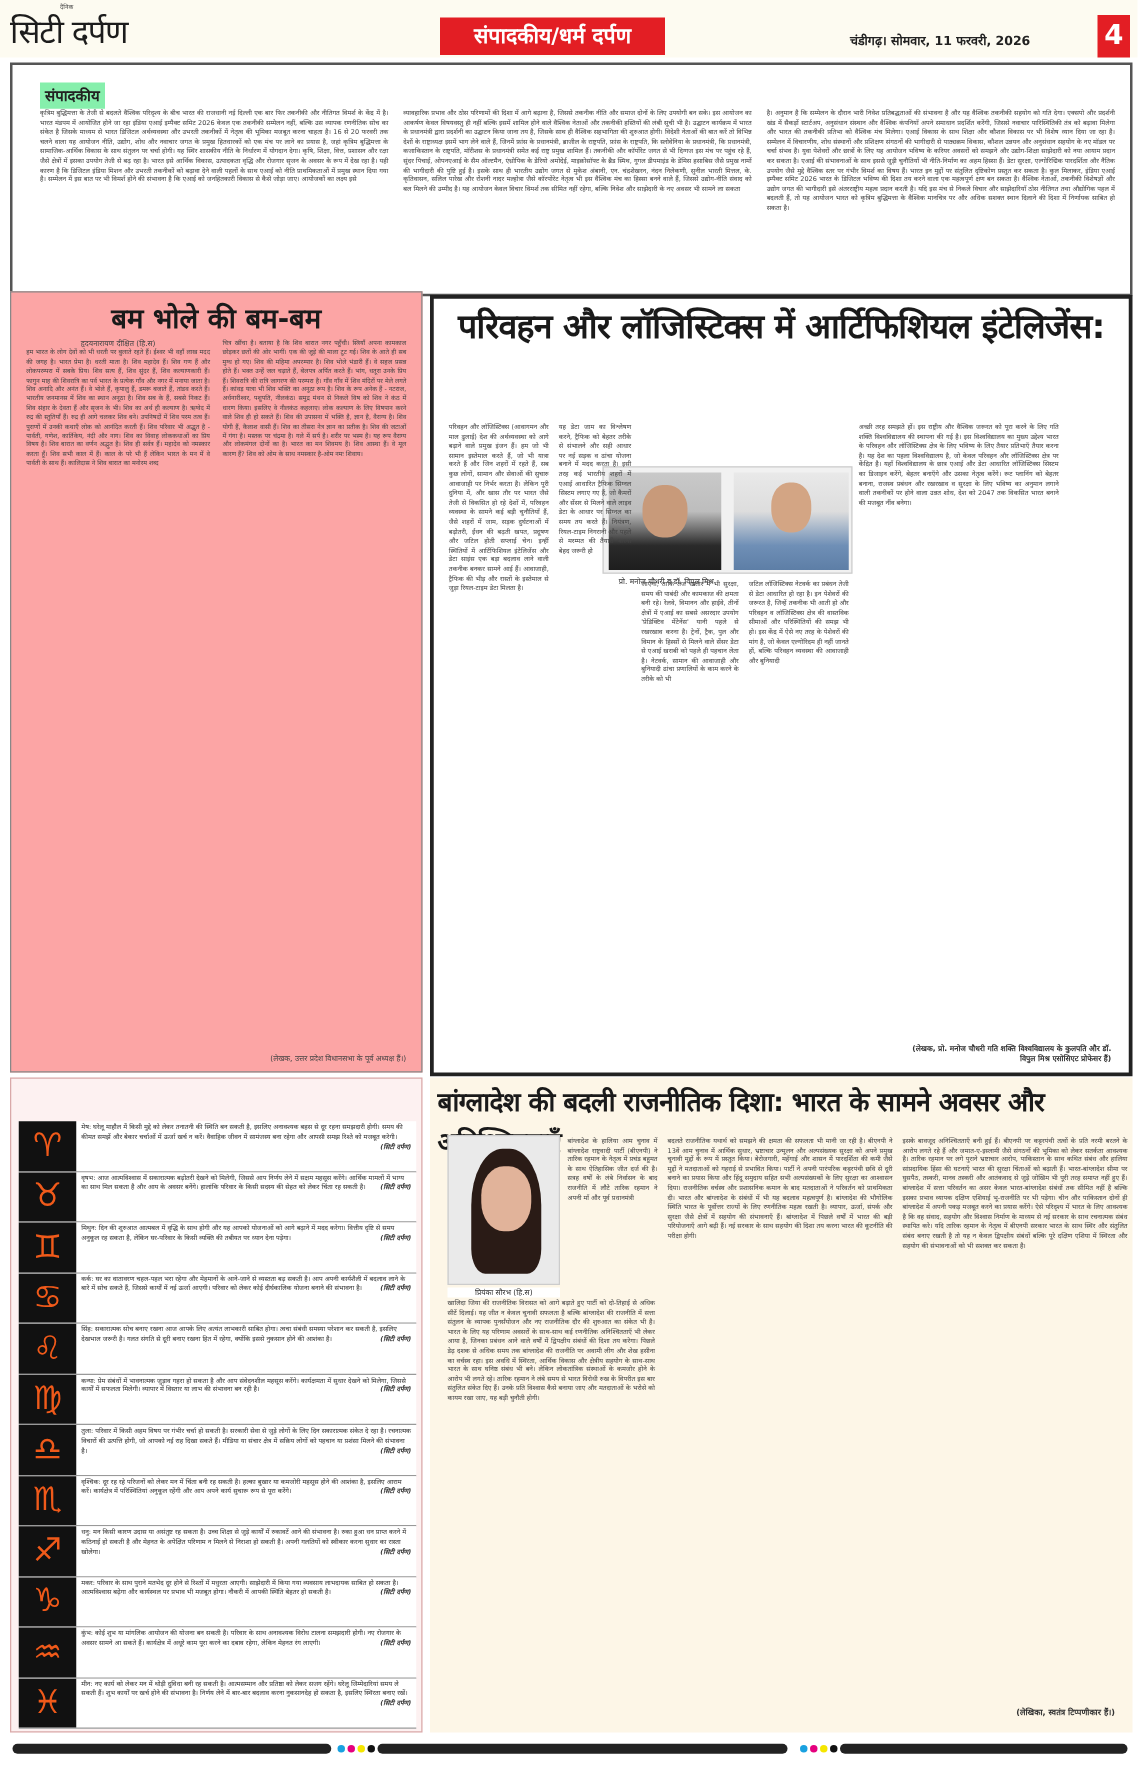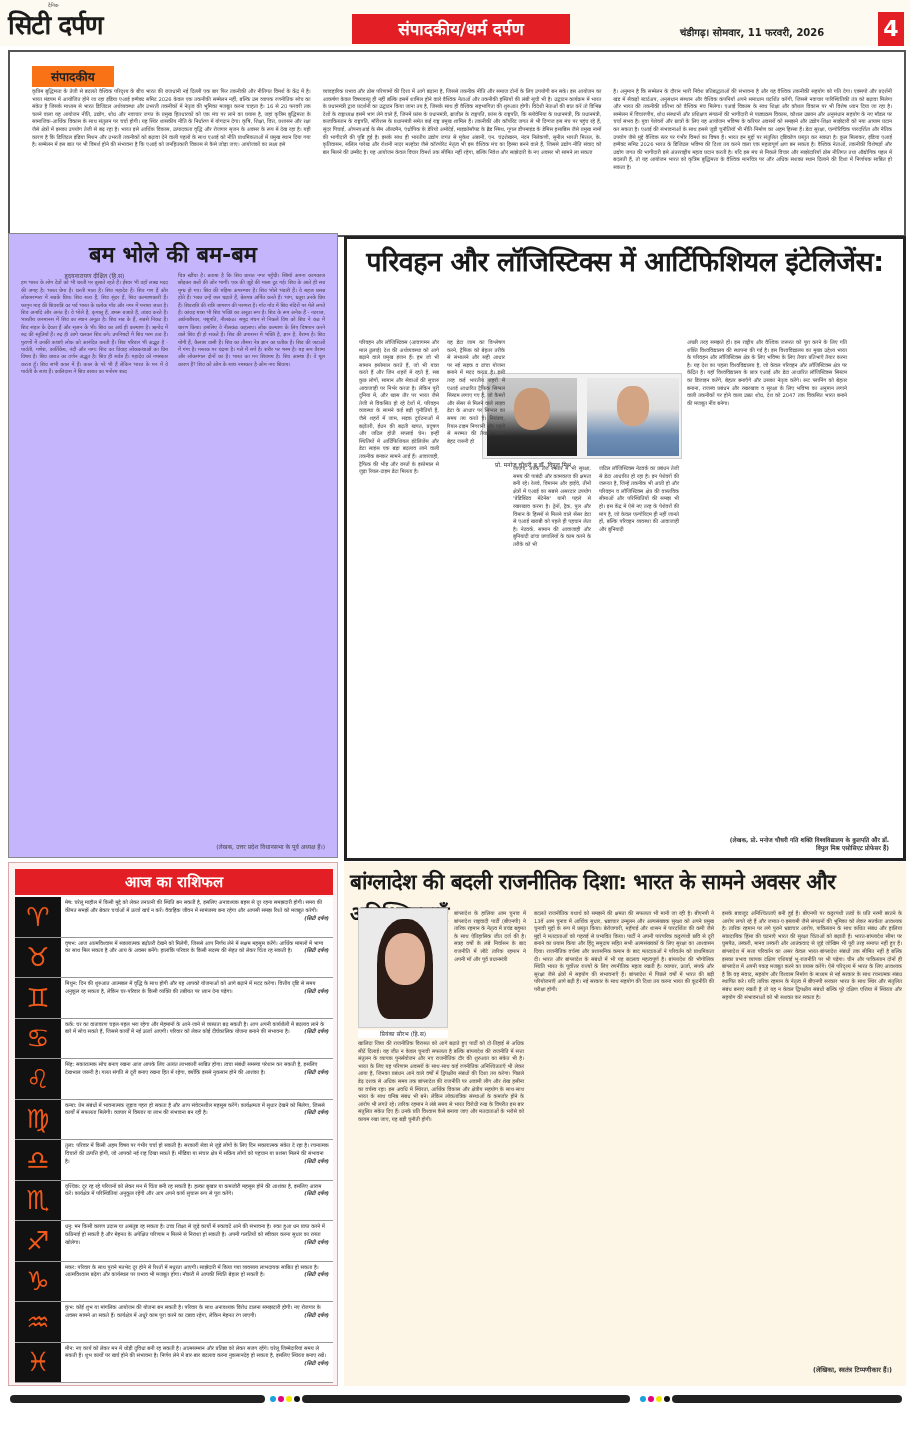--- a/index.html
+++ b/index.html
@@ -1,29 +1,29 @@
 <!DOCTYPE html>
 <html><head>
 <meta charset="utf-8">
 <style>
   * { box-sizing: border-box; margin: 0; padding: 0; }
   body { width: 910px; height: 1431px; background: #fff; font-family: "DejaVu Sans", sans-serif; color: #222; overflow: hidden; position: relative; }
   .masthead { position: absolute; left: 0; top: 0; width: 910px; height: 46px; background: #fdfbf1; }
-  .logo { position: absolute; left: 8px; top: 6px; font-family: "DejaVu Serif", serif; font-weight: bold; font-size: 26px; color: #1c1c1c; letter-spacing: -1px; }
+  .logo { position: absolute; left: 8px; top: 6px; font-family: "DejaVu Serif", serif; font-weight: normal; font-size: 26px; color: #1c1c1c; letter-spacing: -1px; }
   .logo-tag { position: absolute; left: 48px; top: 2px; font-size: 5px; color: #444; }
-  .section-banner { position: absolute; left: 352px; top: 14px; width: 218px; height: 30px; background: #e31e24; color: #fff; font-size: 17px; font-weight: bold; text-align: center; line-height: 30px; }
+  .section-banner { position: absolute; left: 352px; top: 14px; width: 180px; height: 30px; background: #e31e24; color: #fff; font-size: 17px; font-weight: bold; text-align: center; line-height: 30px; }
   .dateline { position: absolute; left: 680px; top: 25px; font-size: 10px; font-weight: bold; color: #222; }
   .page-num { position: absolute; left: 878px; top: 12px; width: 26px; height: 34px; background: #e31e24; color: #fff; font-size: 22px; font-weight: bold; text-align: center; line-height: 34px; }
 
   .editorial { position: absolute; left: 8px; top: 50px; width: 898px; height: 187px; border: 2px solid #555; background: #fff; }
-  .edit-label { position: absolute; left: 22px; top: 14px; background: #f97316; padding: 2px 19px; font-size: 12px; font-weight: bold; color: #222; }
+  .edit-label { position: absolute; left: 22px; top: 14px; background: #86efac; padding: 2px 4px; font-size: 12px; font-weight: bold; color: #222; }
   .edit-title { position: absolute; left: 108px; top: 8px; font-size: 20px; font-weight: bold; color: #1a1a1a; letter-spacing: -0.5px; }
   .cols3 { position: absolute; left: 22px; top: 36px; width: 860px; display: grid; grid-template-columns: 1fr 1fr 1fr; column-gap: 12px; font-size: 5.2px; line-height: 7.6px; color: #444; text-align: justify; }
 
-  .bambhole { position: absolute; left: 8px; top: 233px; width: 330px; height: 625px; border: 1px solid #888; background: #c4b5fd; }
+  .bambhole { position: absolute; left: 8px; top: 233px; width: 330px; height: 625px; border: 1px solid #888; background: #fca5a5; }
   .bb-title { text-align: center; font-size: 22px; font-weight: bold; margin-top: 4px; color: #1a1a1a; }
   .bb-cols { display: grid; grid-template-columns: 1fr 1fr; column-gap: 10px; padding: 4px 12px; font-size: 5px; line-height: 7.4px; color: #444; text-align: justify; }
   .bb-author { text-align: center; font-size: 6px; color: #444; }
   .bb-footer { position: absolute; right: 12px; bottom: 6px; font-size: 6px; color: #444; }
 
   .transport { position: absolute; left: 344px; top: 236px; width: 562px; height: 625px; border: 3px solid #222; background: #fff; }
   .tr-title { text-align: center; font-size: 27px; font-weight: bold; line-height: 38px; color: #1a1a1a; margin-top: 4px; letter-spacing: -0.5px; }
   .tr-cols { position: absolute; left: 12px; top: 100px; width: 538px; display: grid; grid-template-columns: 80px 58px 78px 80px 160px; column-gap: 8px; font-size: 5.2px; line-height: 7.6px; color: #444; text-align: justify; }
   .photo-box { position: absolute; left: 135px; top: 134px; width: 200px; height: 86px; background: #f1f1f1; border: 1px solid #ccc; }
   .photo1 { position: absolute; left: 4px; top: 4px; width: 90px; height: 78px; background: linear-gradient(180deg,#c9c9c9 0%,#bdbdbd 40%,#2a2a2a 75%,#1e1e1e 100%); }
@@ -103,21 +103,20 @@
     <div>परिवहन और लॉजिस्टिक्स (आवागमन और माल ढुलाई) देश की अर्थव्यवस्था को आगे बढ़ाने वाले प्रमुख इंजन हैं। हम जो भी सामान इस्तेमाल करते हैं, जो भी यात्रा करते हैं और जिन शहरों में रहते हैं, सब कुछ लोगों, सामान और सेवाओं की सुचारु आवाजाही पर निर्भर करता है। लेकिन पूरी दुनिया में, और खास तौर पर भारत जैसे तेजी से विकसित हो रहे देशों में, परिवहन व्यवस्था के सामने कई बड़ी चुनौतियाँ हैं, जैसे शहरों में जाम, सड़क दुर्घटनाओं में बढ़ोतरी, ईंधन की बढ़ती खपत, प्रदूषण और जटिल होती सप्लाई चेन। इन्हीं स्थितियों में आर्टिफिशियल इंटेलिजेंस और डेटा साइंस एक बड़ा बदलाव लाने वाली तकनीक बनकर सामने आई हैं। आवाजाही, ट्रैफिक की भीड़ और रास्तों के इस्तेमाल से जुड़ा रियल-टाइम डेटा मिलता है।</div>
     <div>यह डेटा जाम का विश्लेषण करने, ट्रैफिक को बेहतर तरीके से संभालने और सही आधार पर नई सड़क व ढांचा योजना बनाने में मदद करता है। इसी तरह कई भारतीय शहरों में एआई आधारित ट्रैफिक सिग्नल सिस्टम लगाए गए हैं, जो कैमरों और सेंसर से मिलने वाले लाइव डेटा के आधार पर सिग्नल का समय तय करते हैं। नियंत्रण, रियल-टाइम निगरानी और पहले से मरम्मत की तैयारी करना बेहद जरूरी हो</div>
     <div style="padding-top:126px">जाएगा, ताकि तेज रफ्तार में भी सुरक्षा, समय की पाबंदी और कामकाज की क्षमता बनी रहे। रेलवे, विमानन और हाईवे, तीनों क्षेत्रों में एआई का सबसे असरदार उपयोग 'प्रेडिक्टिव मेंटेनेंस' यानी पहले से रखरखाव करना है। ट्रेनों, ट्रैक, पुल और विमान के हिस्सों से मिलने वाले सेंसर डेटा से एआई खराबी को पहले ही पहचान लेता है। नेटवर्क, सामान की आवाजाही और बुनियादी ढांचा प्रणालियों के काम करने के तरीके को भी</div>
     <div style="padding-top:126px">जटिल लॉजिस्टिक्स नेटवर्क का प्रबंधन तेजी से डेटा आधारित हो रहा है। इन पेशेवरों की जरूरत है, जिन्हें तकनीक भी आती हो और परिवहन व लॉजिस्टिक्स क्षेत्र की वास्तविक सीमाओं और परिस्थितियों की समझ भी हो। इस केंद्र में ऐसे नए तरह के पेशेवरों की मांग है, जो केवल एल्गोरिदम ही नहीं जानते हों, बल्कि परिवहन व्यवस्था की आवाजाही और बुनियादी</div>
     <div>अच्छी तरह समझते हों। इस राष्ट्रीय और वैश्विक जरूरत को पूरा करने के लिए गति शक्ति विश्वविद्यालय की स्थापना की गई है। इस विश्वविद्यालय का मुख्य उद्देश्य भारत के परिवहन और लॉजिस्टिक्स क्षेत्र के लिए भविष्य के लिए तैयार प्रतिभाएँ तैयार करना है। यह देश का पहला विश्वविद्यालय है, जो केवल परिवहन और लॉजिस्टिक्स क्षेत्र पर केंद्रित है। यहाँ विश्वविद्यालय के छात्र एआई और डेटा आधारित लॉजिस्टिक्स सिस्टम का डिजाइन करेंगे, बेहतर बनाएँगे और उसका नेतृत्व करेंगे। रूट प्लानिंग को बेहतर बनाना, राजस्व प्रबंधन और रखरखाव व सुरक्षा के लिए भविष्य का अनुमान लगाने वाली तकनीकों पर होने वाला उन्नत शोध, देश को 2047 तक विकसित भारत बनाने की मजबूत नींव बनेगा।</div>
   </div>
   <div class="tr-credit">(लेखक, प्रो. मनोज चौधरी गति शक्ति विश्वविद्यालय के कुलपति और डॉ. विपुल मिश्र एसोसिएट प्रोफेसर हैं)</div>
 </div>
 
 <div class="rashifal">
-  <div class="rf-header">आज का राशिफल</div>
   <div class="rf-list" id="rf-list">
       <div class="rf-row">
         <div class="rf-icon">♈</div>
         <div class="rf-text"><span>मेष: घरेलू माहौल में किसी मुद्दे को लेकर तनातनी की स्थिति बन सकती है, इसलिए अनावश्यक बहस से दूर रहना समझदारी होगी। समय की कीमत समझें और बेकार चर्चाओं में ऊर्जा खर्च न करें। वैवाहिक जीवन में सामंजस्य बना रहेगा और आपसी समझ रिश्ते को मजबूत करेगी।</span> <span class="rf-sig">(सिटी दर्पण)</span></div>
       </div>
       <div class="rf-row">
         <div class="rf-icon">♉</div>
         <div class="rf-text"><span>वृषभ: आज आत्मविश्वास में सकारात्मक बढ़ोतरी देखने को मिलेगी, जिससे आप निर्णय लेने में सक्षम महसूस करेंगे। आर्थिक मामलों में भाग्य का साथ मिल सकता है और आय के अवसर बनेंगे। हालांकि परिवार के किसी सदस्य की सेहत को लेकर चिंता रह सकती है।</span> <span class="rf-sig">(सिटी दर्पण)</span></div>
       </div>
       <div class="rf-row">

